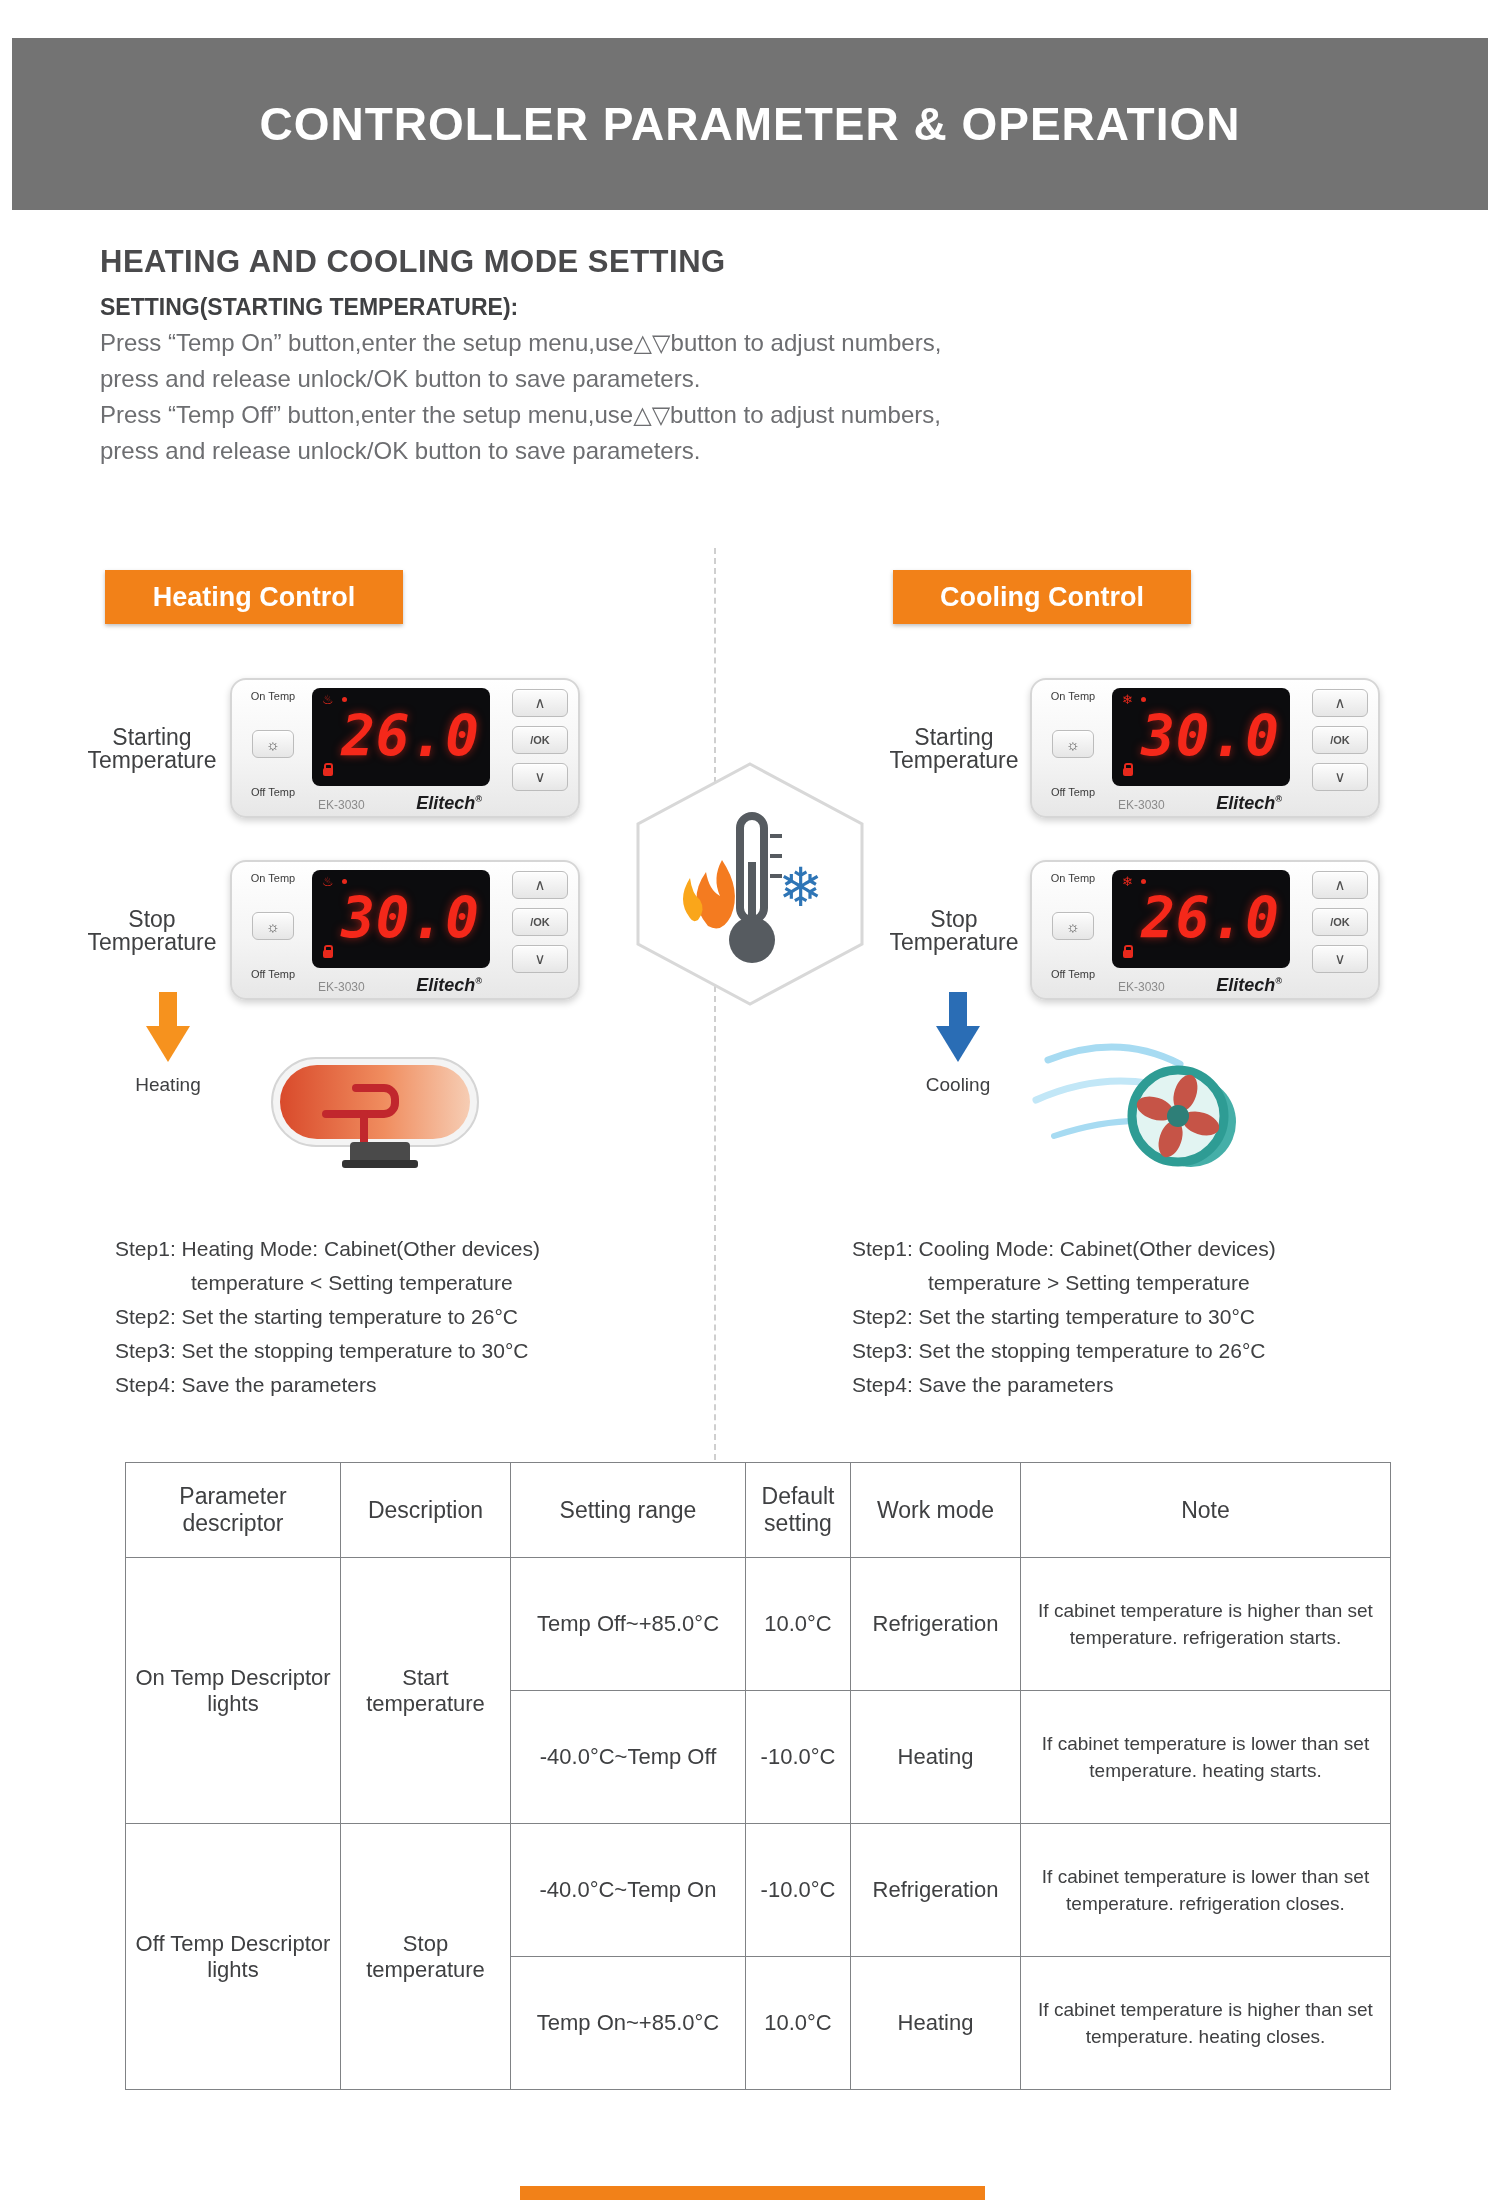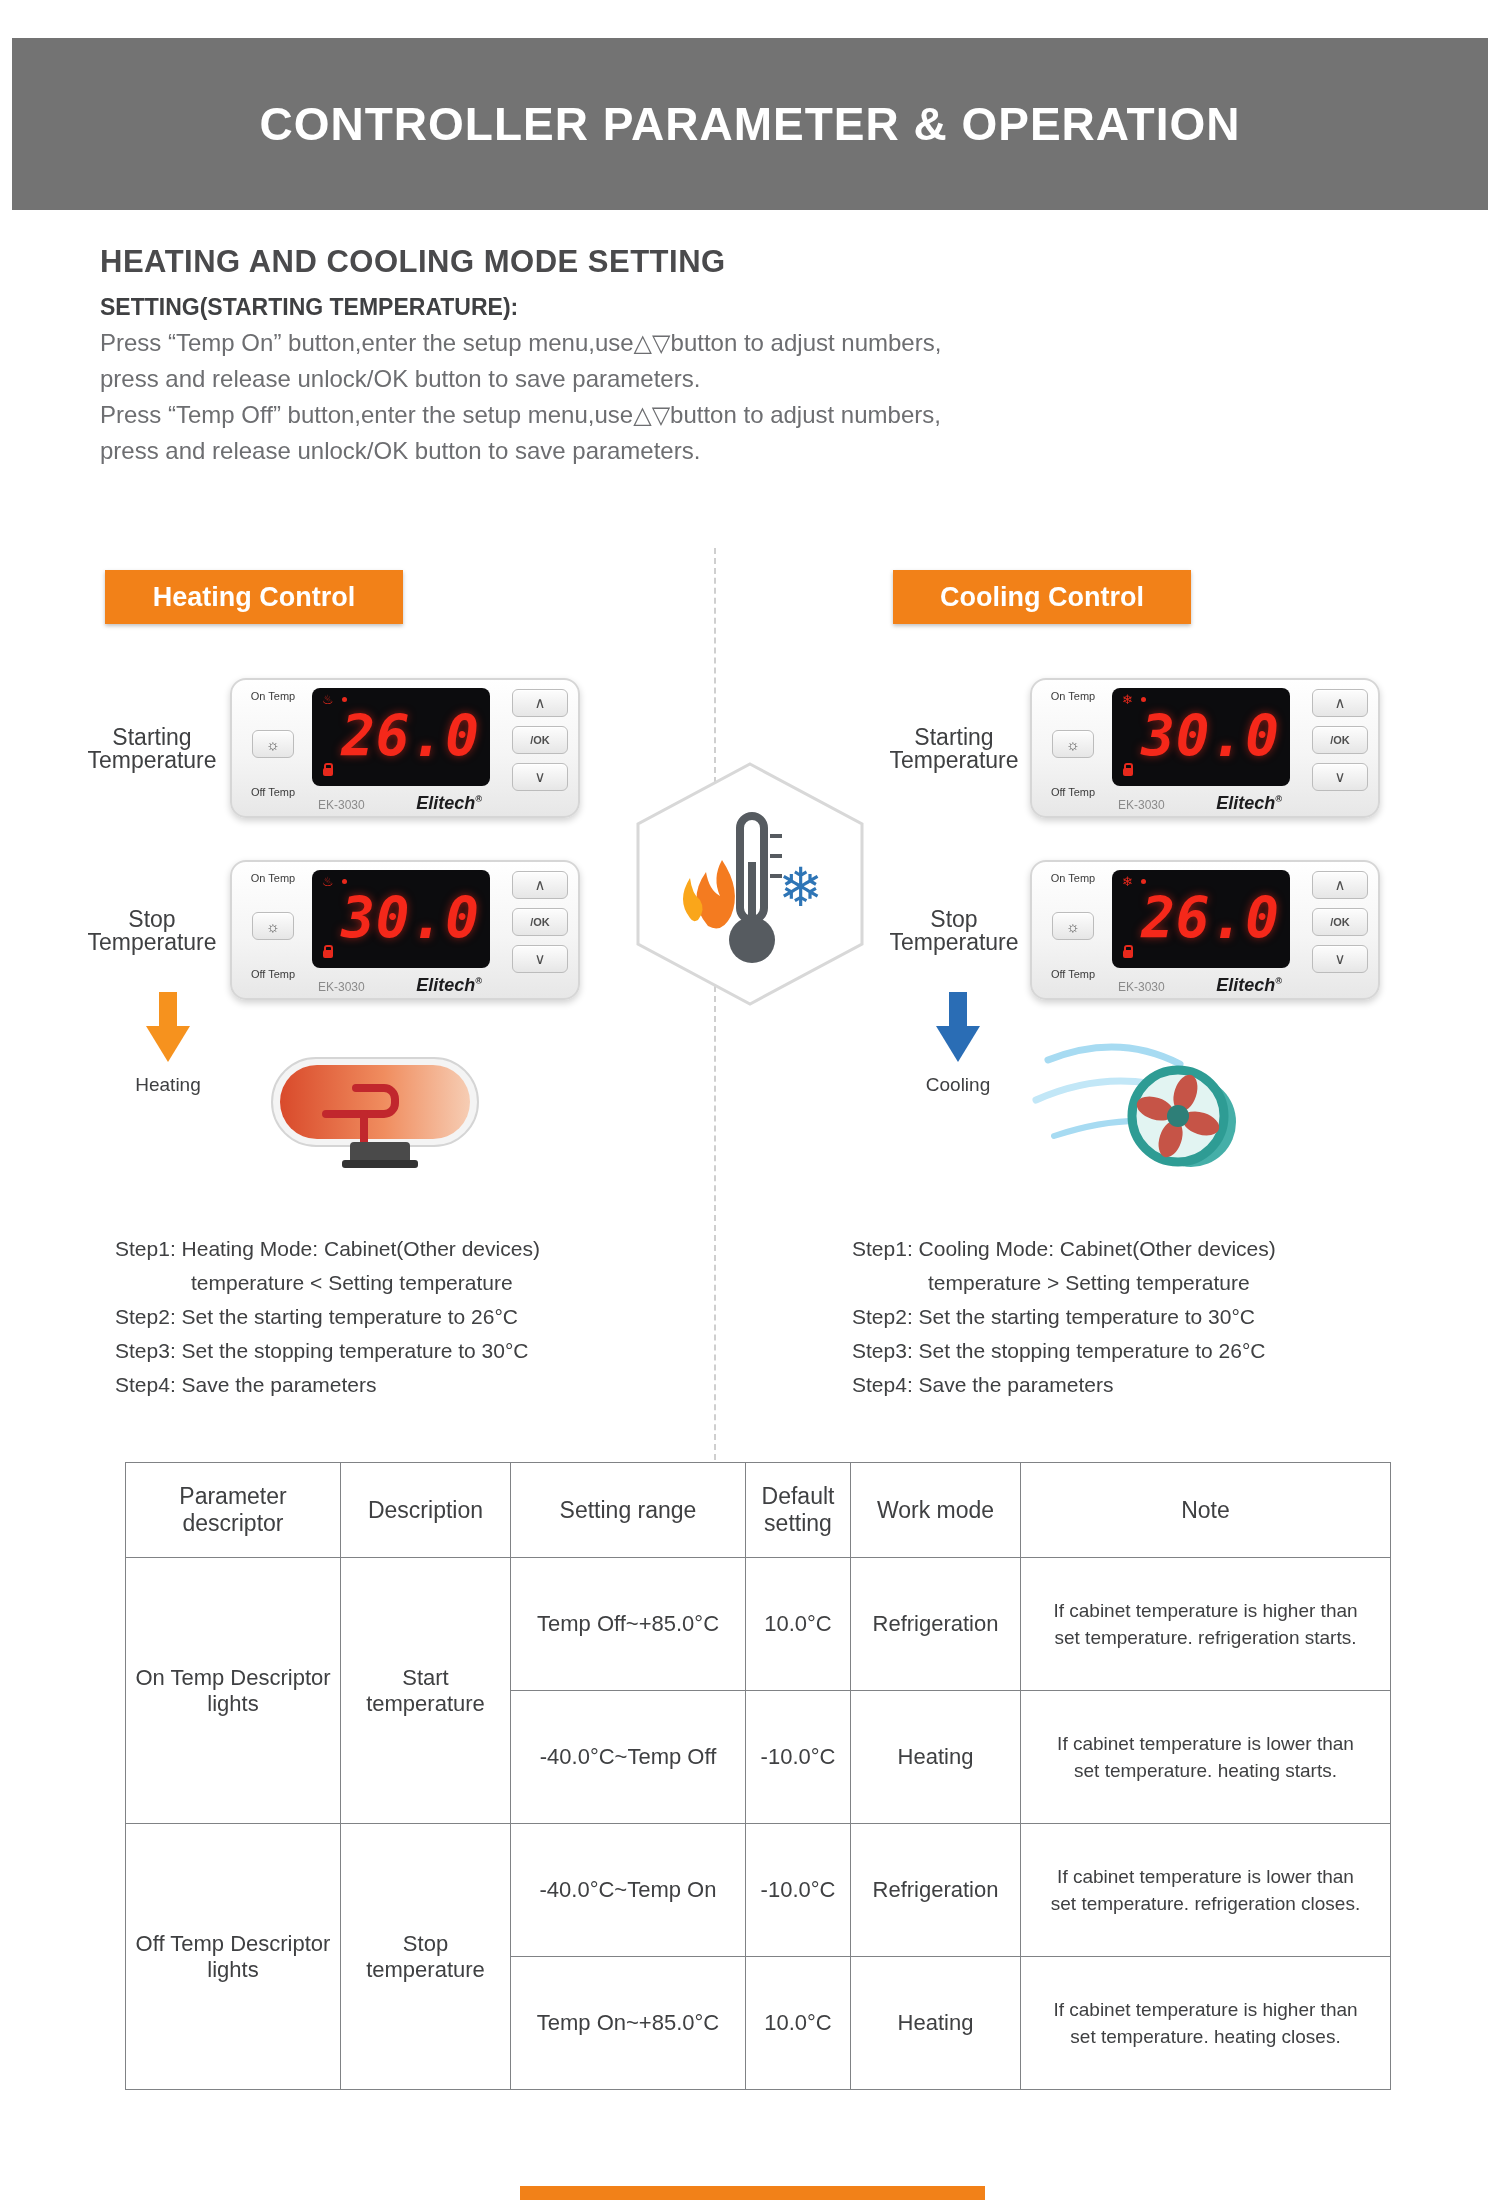--- a/index.html
+++ b/index.html
@@ -87,21 +87,21 @@
   .steps-heat { left:115px; top:1232px; } .steps-cool { left:852px; top:1232px; }
   .step-indent { padding-left:76px; }
 
   
   .param-table { position:absolute; left:125px; top:1462px; border-collapse:collapse;
     table-layout:fixed; width:1265px; background:#fff; }
   .param-table th, .param-table td { border:1px solid #808285; text-align:center;
     vertical-align:middle; color:#3f4042; padding:4px 8px; }
   .param-table th { font-weight:normal; font-size:23px; height:95px; }
   .param-table td { font-size:22px; height:133px; }
-  .param-table td.note { font-size:19px; line-height:27px; padding:4px 22px; }
+  .param-table td.note { font-size:19px; line-height:27px; padding:4px 7px; }
 
   
   .bottom-banner { position:absolute; left:520px; top:2186px; width:465px; height:14px;
     background:#F28118; }
 </style>
 </head>
 <body>
 
 <div class="page">
 

